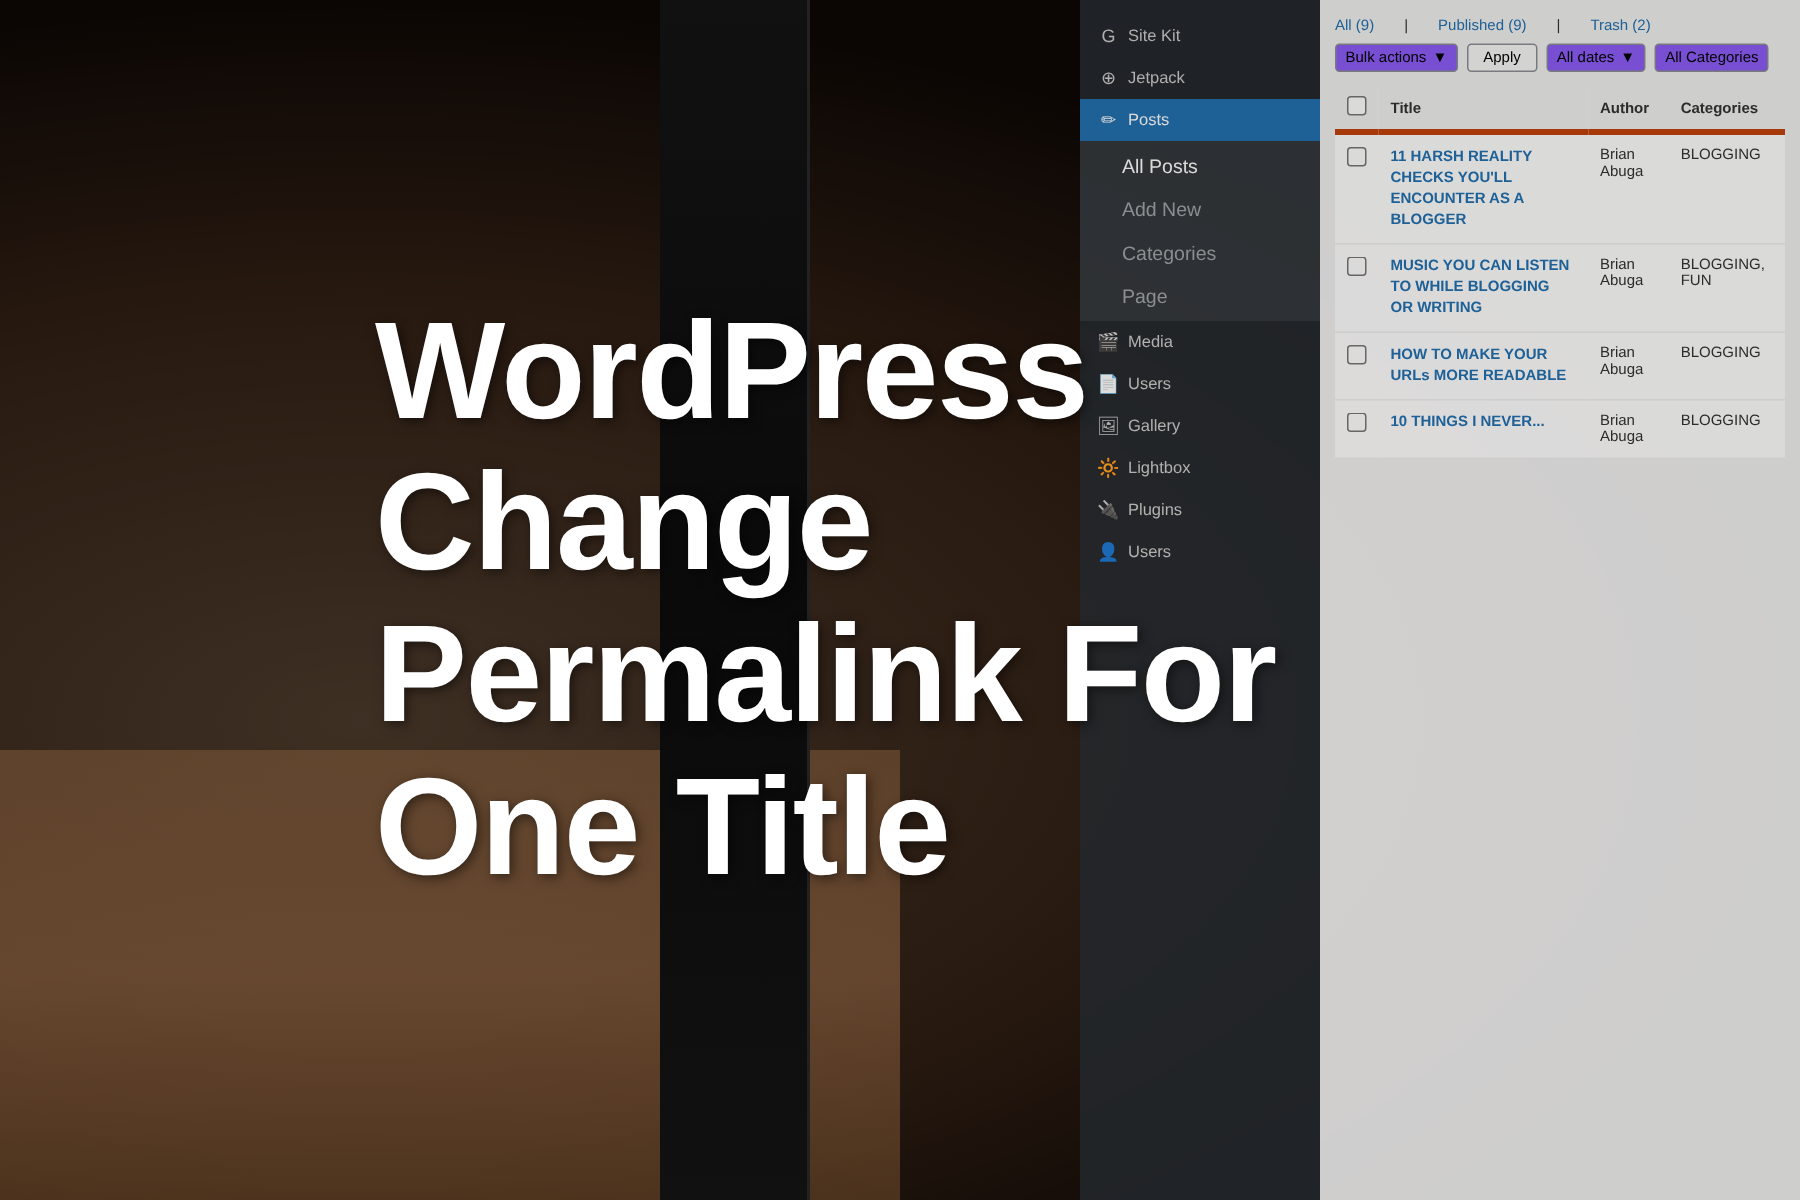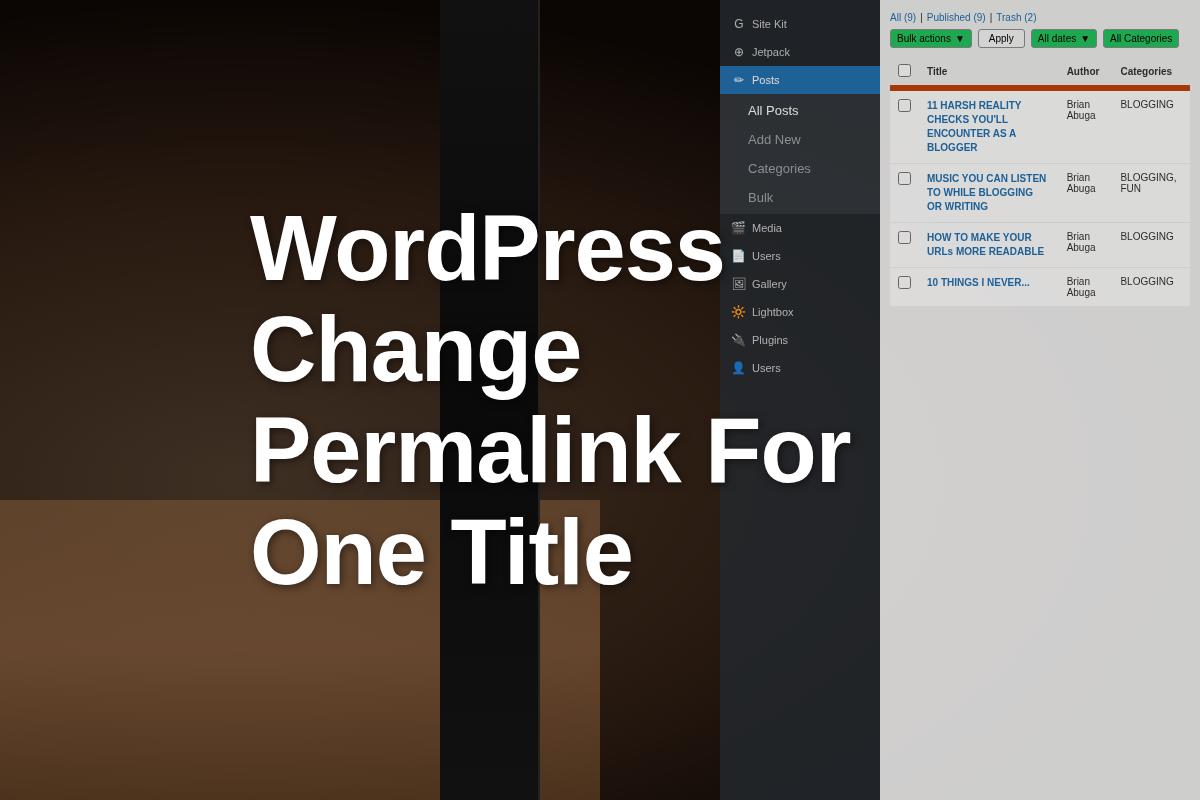--- a/index.html
+++ b/index.html
@@ -121,21 +121,21 @@
       overflow: hidden;
       padding: 8px 10px;
     }
 
     
     .filter-bar {
       font-size: 10px;
       color: #2271b1;
       margin-bottom: 6px;
       display: flex;
-      gap: 4px;
+      gap: 20px;
       flex-wrap: wrap;
       padding-top: 4px;
     }
 
     .filter-bar span {
       color: #333;
     }
 
     .filter-bar a {
       color: #2271b1;
@@ -144,21 +144,21 @@
 
     .action-bar {
       display: flex;
       gap: 6px;
       align-items: center;
       margin-bottom: 10px;
     }
 
     .select-dropdown {
       border: 1px solid #8c8f94;
-      background: #22c55e;
+      background: #8b5cf6;
       padding: 3px 6px;
       font-size: 10px;
       border-radius: 3px;
       display: flex;
       align-items: center;
       gap: 4px;
     }
 
     .apply-btn {
       background: #f6f7f7;
@@ -172,21 +172,21 @@
     
     .posts-table {
       width: 100%;
       border-collapse: collapse;
       background: #fff;
       font-size: 10px;
     }
 
     .posts-table th {
       background: #f1f1f1;
-      border-bottom: 6px solid #c2410c;
+      border-bottom: 4px solid #c2410c;
       padding: 6px 8px;
       text-align: left;
       color: #333;
       font-weight: 600;
     }
 
     .posts-table td {
       padding: 8px 8px;
       border-bottom: 1px solid #f0f0f0;
       vertical-align: top;
@@ -279,21 +279,21 @@
       <div class="sidebar-item active">
         <span>All Posts</span>
       </div>
       <div class="sidebar-item">
         <span>Add New</span>
       </div>
       <div class="sidebar-item">
         <span>Categories</span>
       </div>
       <div class="sidebar-item">
-        <span>Bulk</span>
+        <span>Page</span>
       </div>
     </div>
 
     <div class="sidebar-item">
       <span class="sidebar-icon">🎬</span>
       <span>Media</span>
     </div>
 
     <div class="sidebar-item">
       <span class="sidebar-icon">📄</span>

